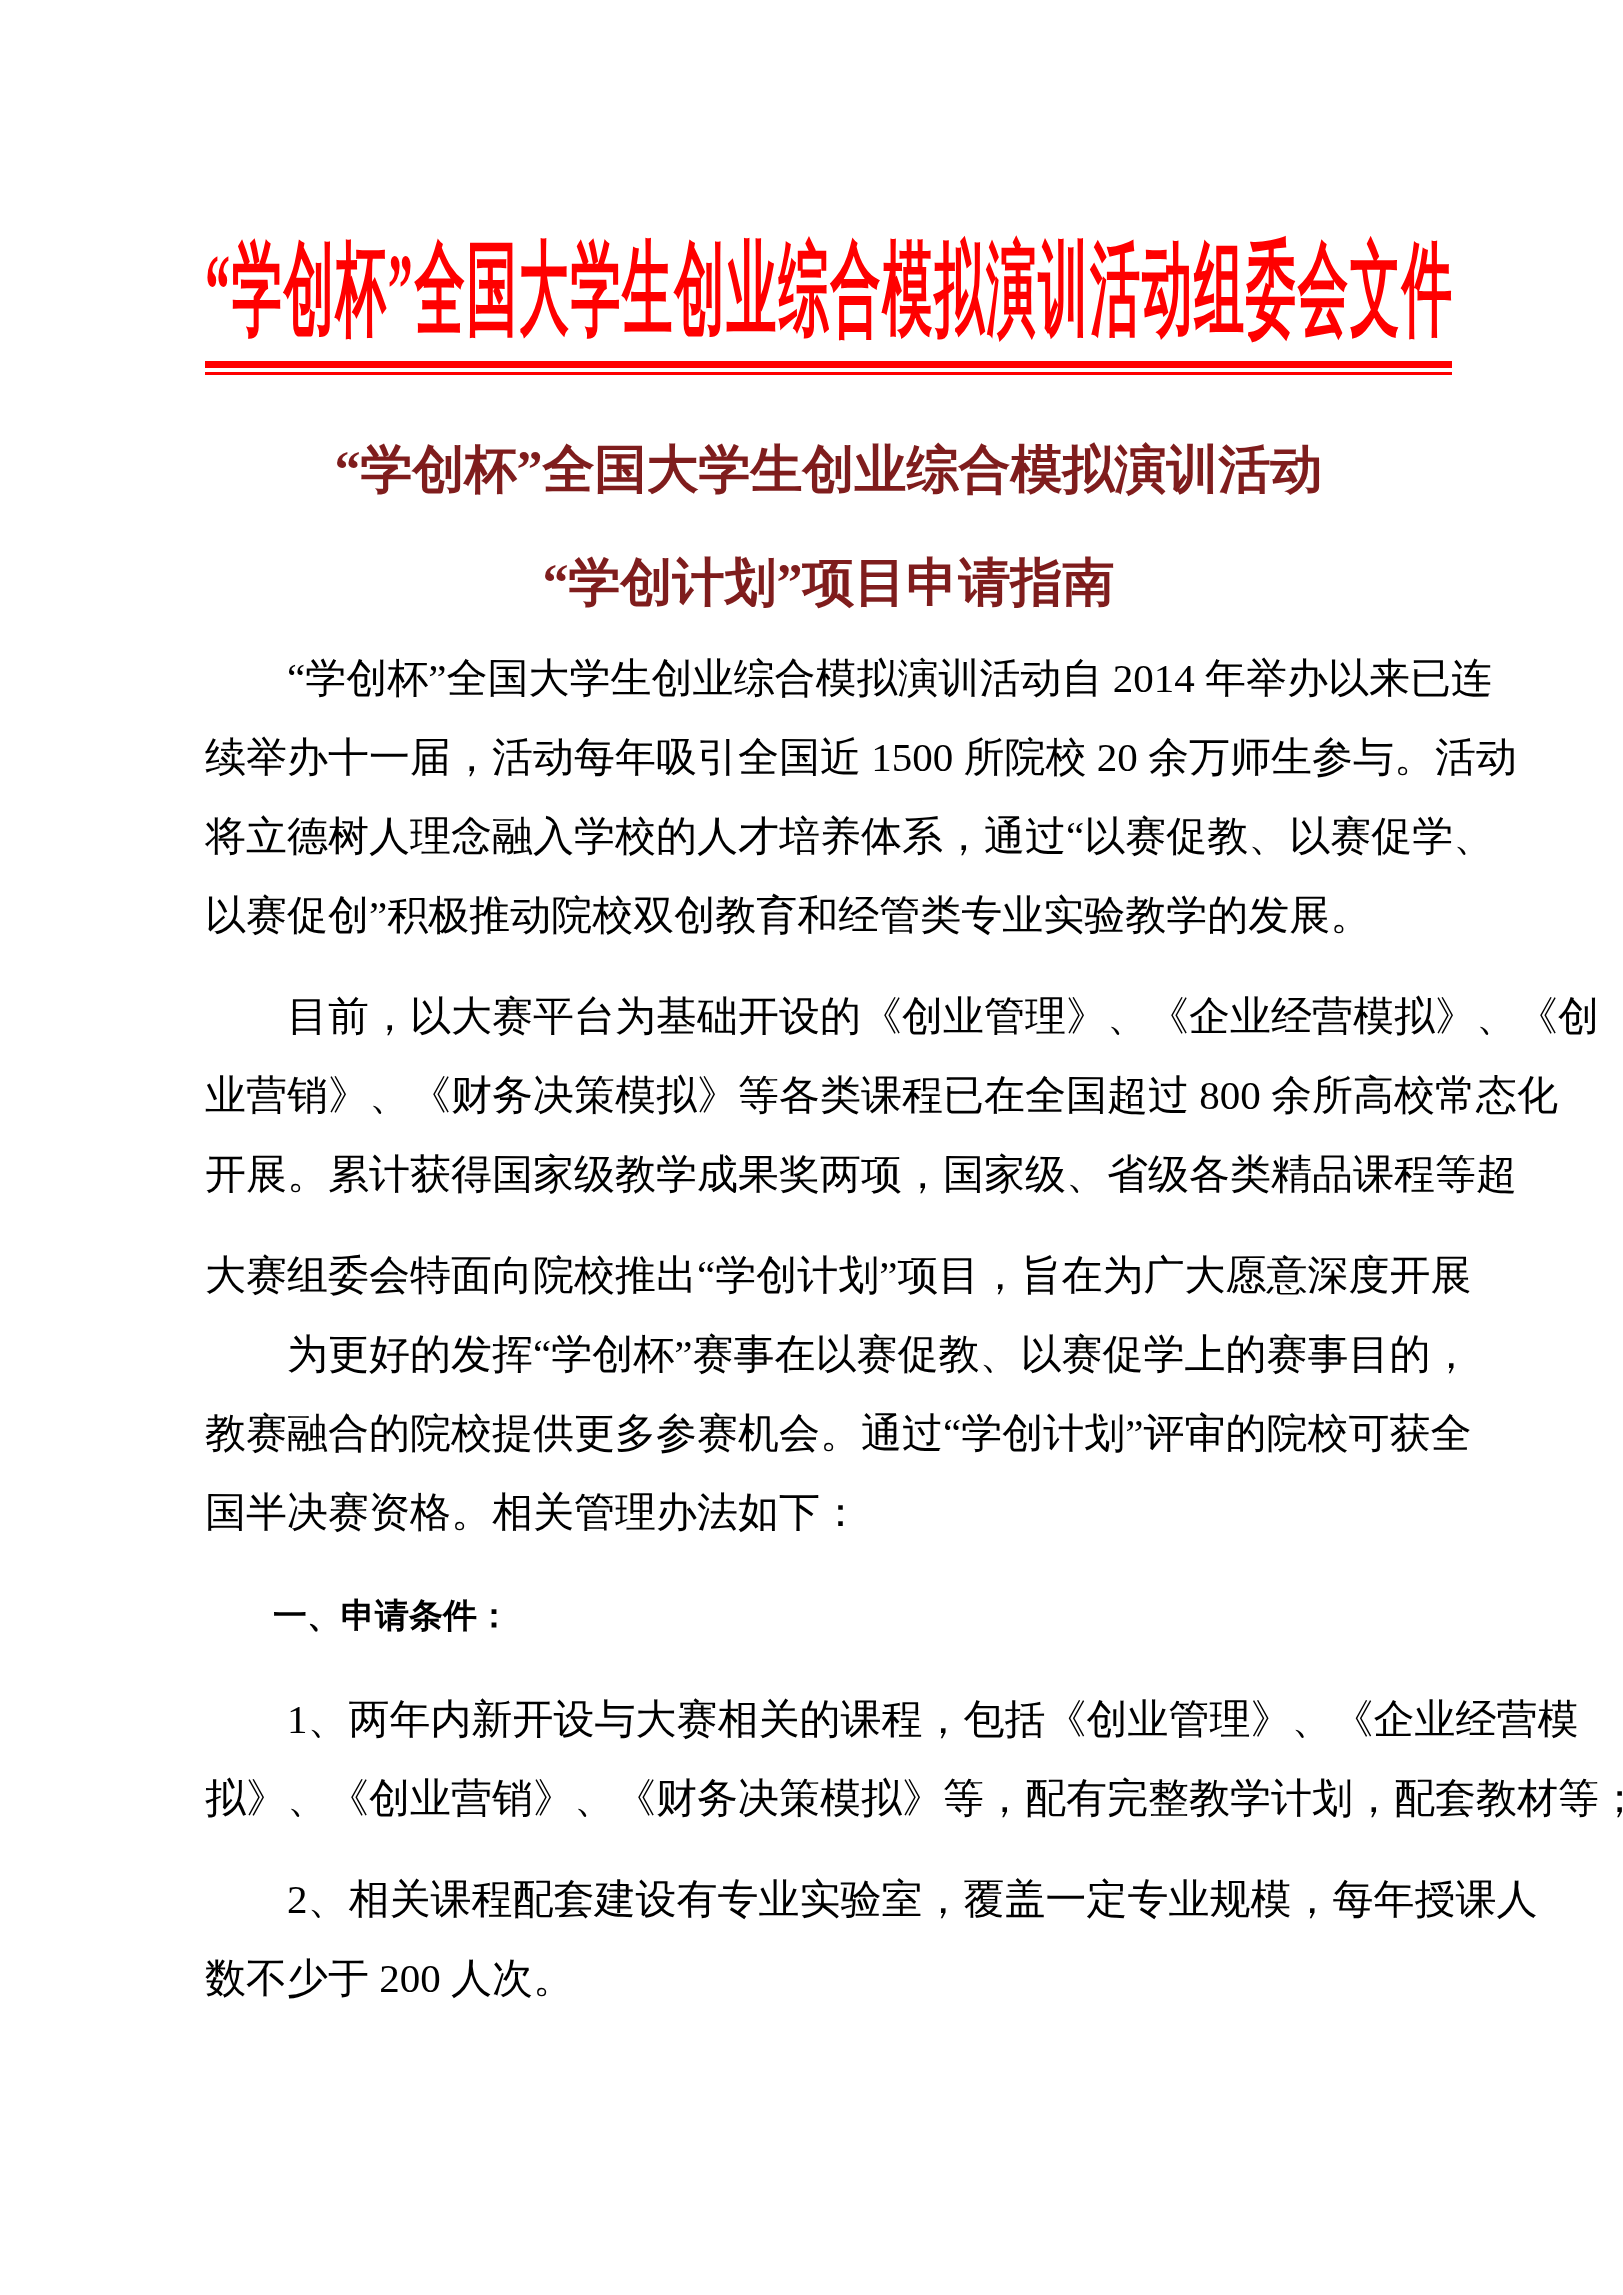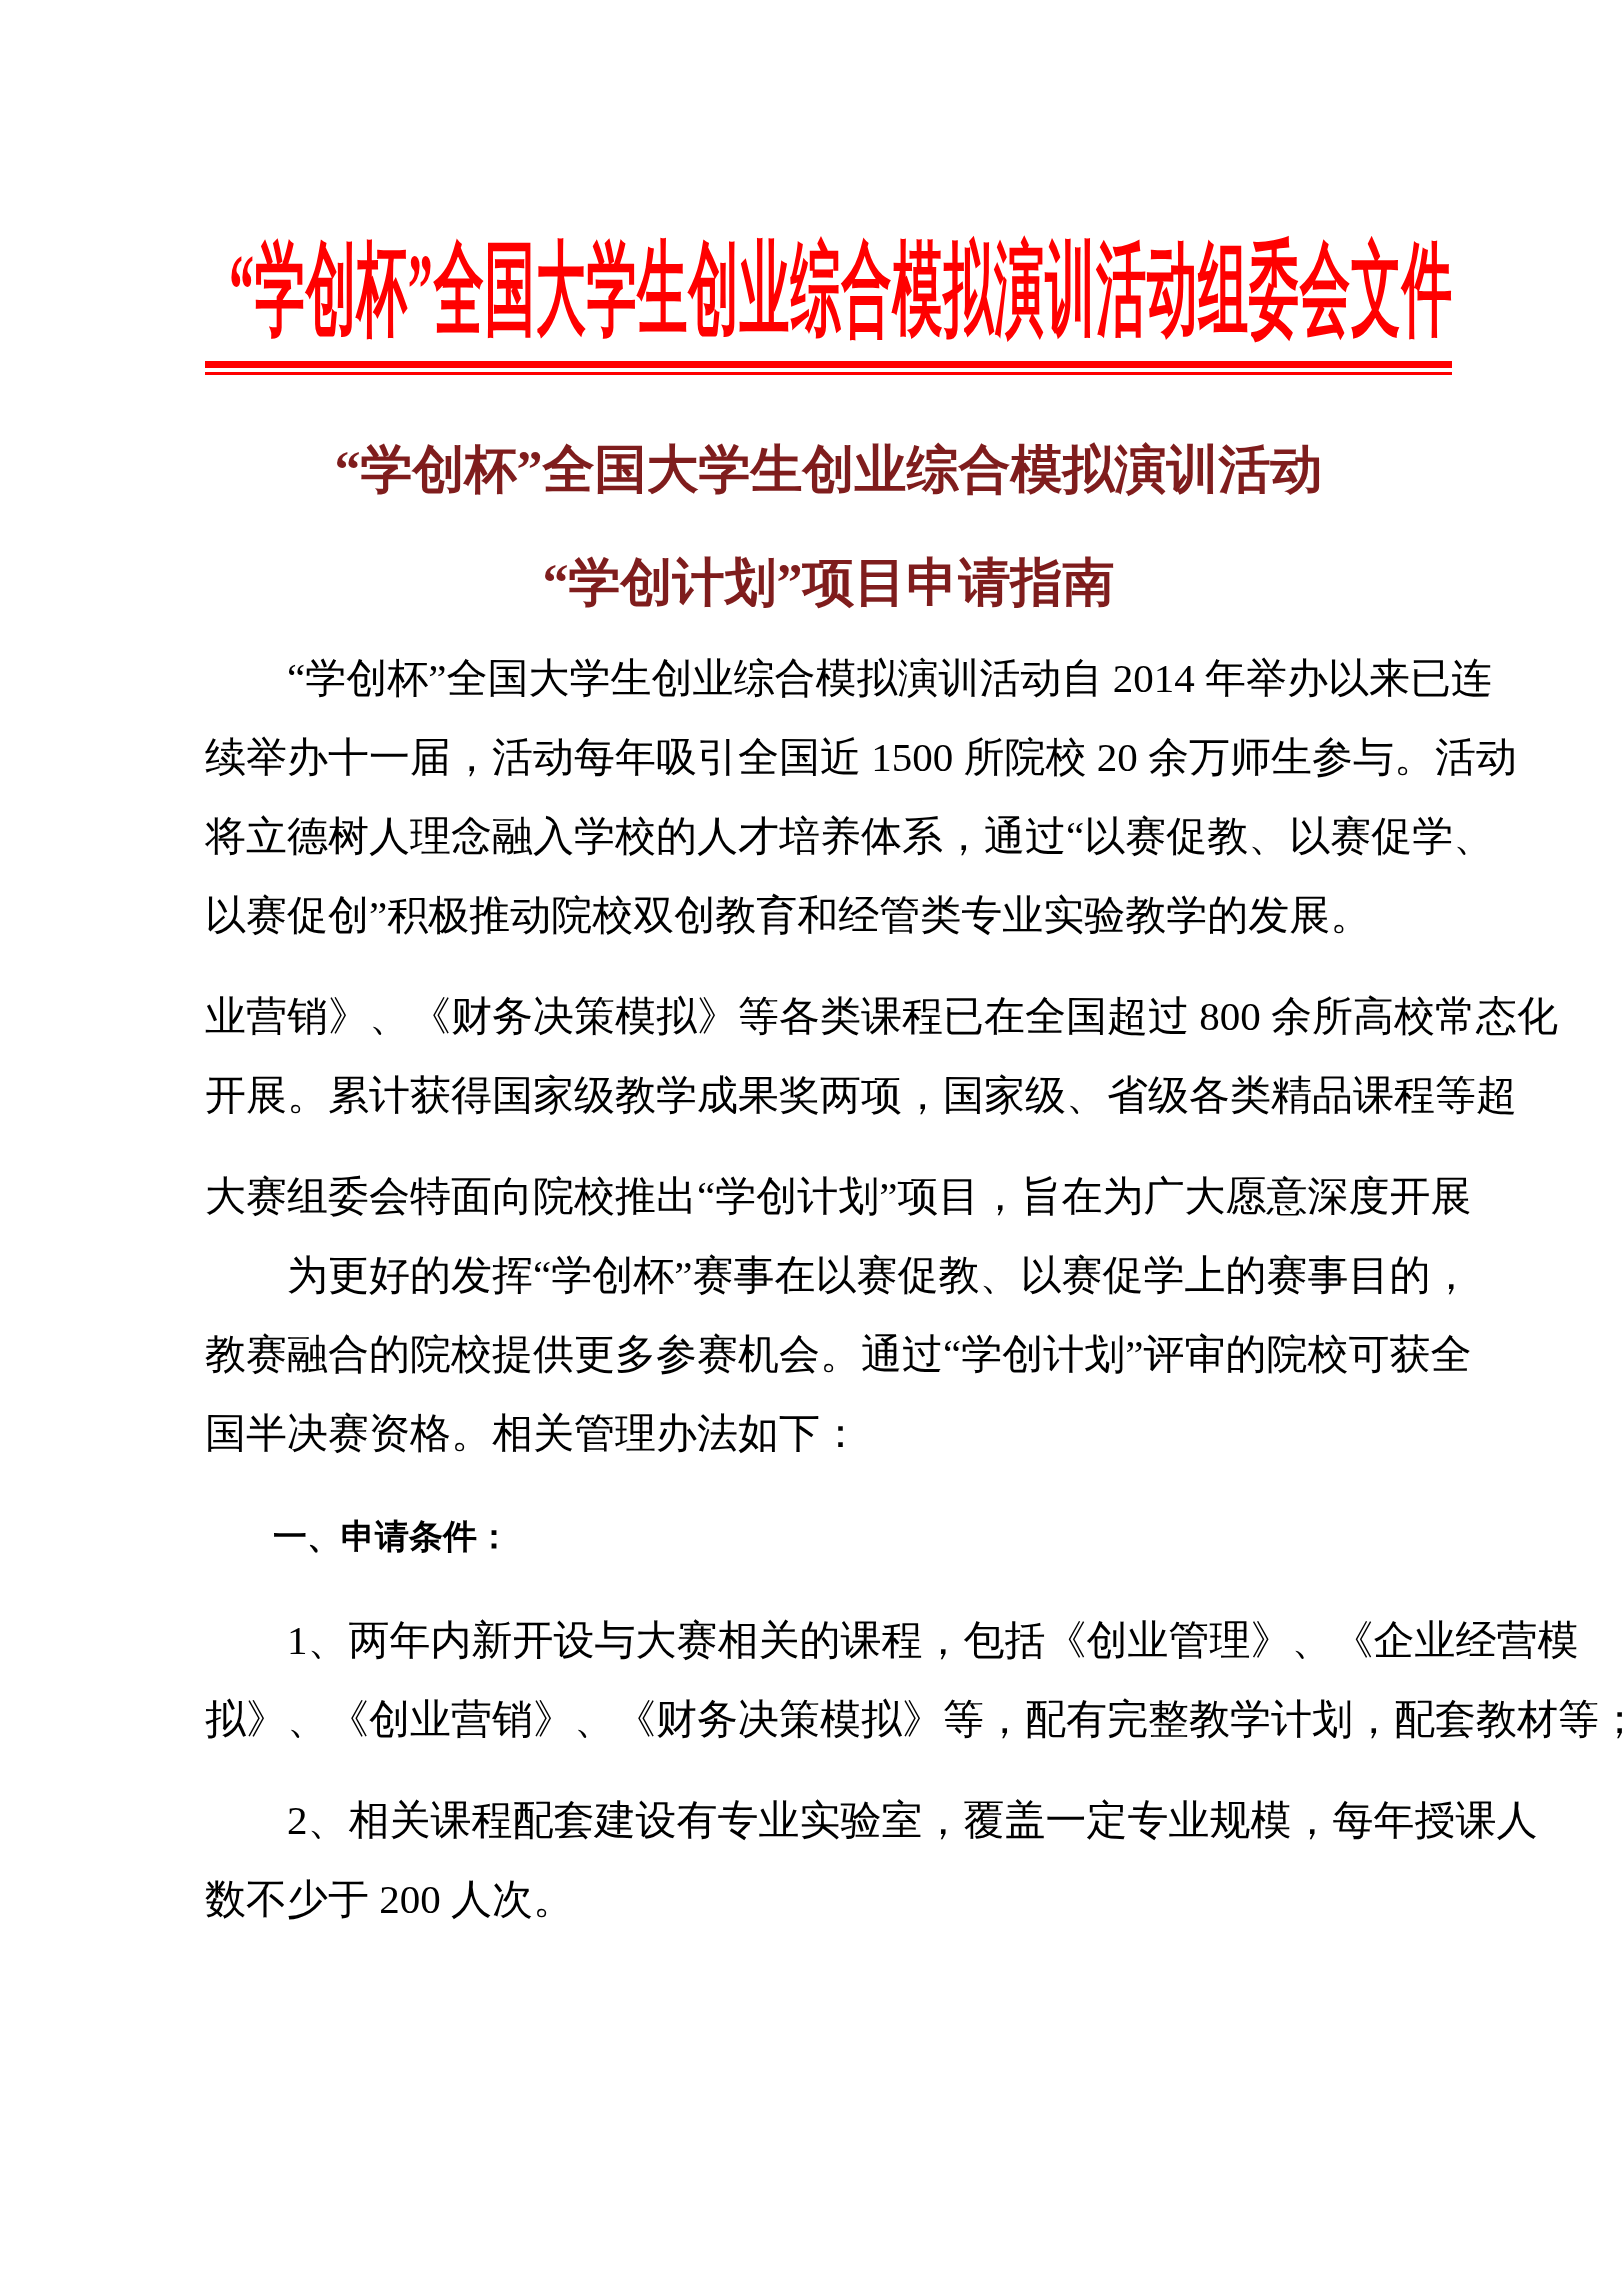--- a/index.html
+++ b/index.html
@@ -18,21 +18,20 @@
     padding-left: 205px;
     padding-right: 171px;
   }
 
   
   .banner-wrap {
     margin-top: 237px;
     height: 104px;
     display: flex;
     align-items: center;
-    margin-left: 24px;
   }
   .banner {
     width: 100%;
     height: 50px;
     line-height: 50px;
     font-size: 50px;
     font-weight: bold;
     font-family: "Liberation Serif", "DejaVu Serif", serif;
     color: #ff0000;
     white-space: nowrap;
@@ -118,20 +117,21 @@
     <div class="body-text">
 
       <div class="para first">
         <div class="line fill indent">“学创杯”全国大学生创业综合模拟演训活动自 2014 年举办以来已连</div>
         <div class="line fill">续举办十一届，活动每年吸引全国近 1500 所院校 20 余万师生参与。活动</div>
         <div class="line fill">将立德树人理念融入学校的人才培养体系，通过“以赛促教、以赛促学、</div>
         <div class="line end">以赛促创”积极推动院校双创教育和经管类专业实验教学的发展。</div>
       </div>
 
       <div class="para">
+        <div class="line fill indent">目前，以大赛平台为基础开设的《创业管理》、《企业经营模拟》、《创</div>
         <div class="line fill">业营销》、《财务决策模拟》等各类课程已在全国超过 800 余所高校常态化</div>
         <div class="line fill">开展。累计获得国家级教学成果奖两项，国家级、省级各类精品课程等超</div>
       </div>
 
       <div class="para">
         <div class="line fill">大赛组委会特面向院校推出“学创计划”项目，旨在为广大愿意深度开展</div>
         <div class="line fill indent">为更好的发挥“学创杯”赛事在以赛促教、以赛促学上的赛事目的，</div>
         <div class="line fill">教赛融合的院校提供更多参赛机会。通过“学创计划”评审的院校可获全</div>
         <div class="line end">国半决赛资格。相关管理办法如下：</div>
       </div>

